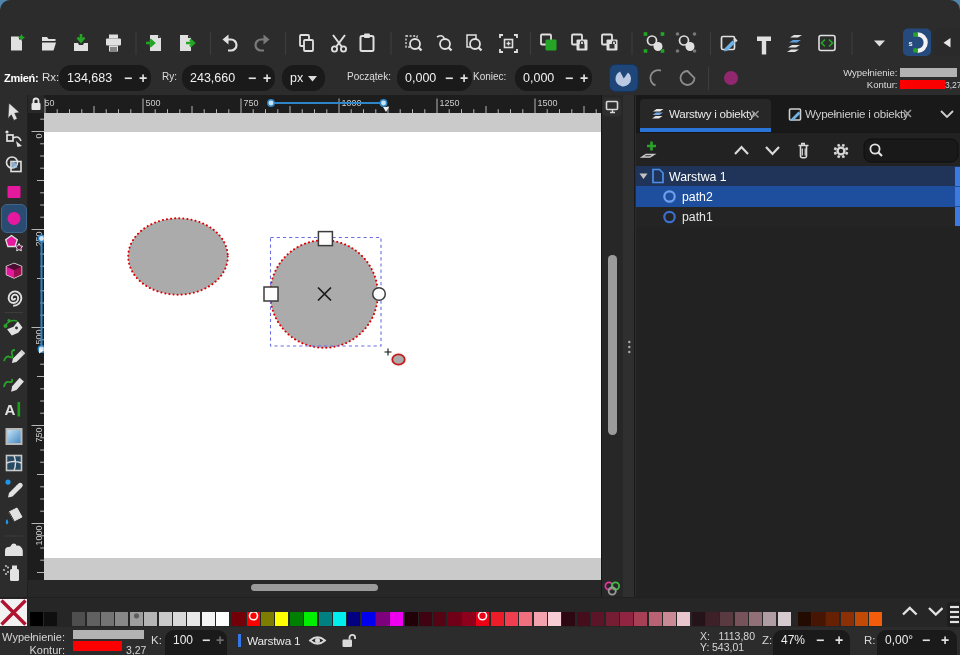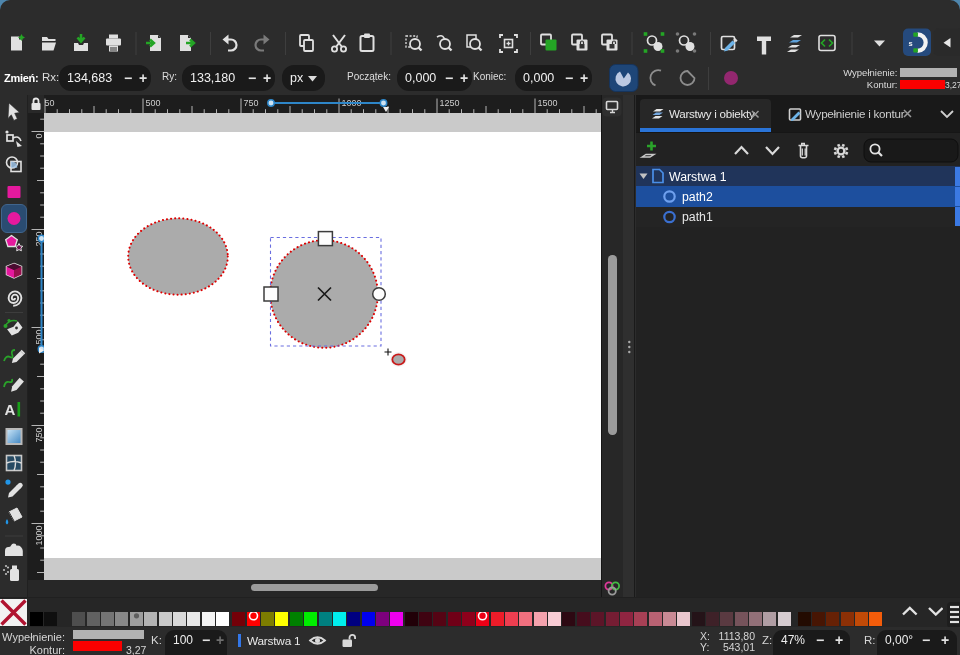--- a/index.html
+++ b/index.html
@@ -116,21 +116,21 @@
     <div class="abs" id="ctrlbar">
       <span class="lab" style="left:4px;top:10px;font-weight:bold;color:#fff;font-size:11px;letter-spacing:-0.3px">Zmień:</span>
       <span class="lab" style="left:42px;top:9px;font-size:11.5px">Rx:</span>
       <span class="spin" style="left:59px;width:92px">
         <span class="v">134,683</span>
         <span class="m" style="left:65px">−</span>
         <span class="p" style="left:80px">+</span>
       </span>
       <span class="lab" style="left:162px;top:9px">Ry:</span>
       <span class="spin" style="left:182px;width:93px">
-        <span class="v">133,180</span>
+        <span class="v">243,660</span>
         <span class="m" style="left:66px">−</span>
         <span class="p" style="left:81px">+</span>
       </span>
       <span class="spin" style="left:282px;width:43px">
         <span class="v">px</span>
         <svg class="abs" style="left:26px;top:11px" width="10" height="6">
           <path d="M0 0 h9 l-4.5 5.5 z" fill="#dcdcdc"></path>
         </svg>
       </span>
       <span class="lab" style="left:347px;top:9px">Początek:</span>
@@ -293,21 +293,21 @@
         <path d="M1 11.5 l3.5 -2.5 7 0 -3.5 2.5 z" fill="#e6e6e6"></path>
       </svg>
       <span class="abs" style="left:33px;top:11.5px;font-size:11.6px;letter-spacing:-0.25px;color:#e8e8e8;white-space:nowrap">Warstwy i obiekty</span>
       <svg class="abs" style="left:114px;top:14px" width="11" height="11">
         <path d="M2 2 l6.5 6.5 M8.5 2 l-6.5 6.5" stroke="#9a9a9a" stroke-width="1.5"></path>
       </svg>
       <svg class="abs" style="left:152px;top:12px" width="15" height="14">
         <rect x="1.5" y="2" width="11" height="11" rx="1" fill="none" stroke="#cfcfcf" stroke-width="1.6"></rect>
         <path d="M3.5 11.5 l7 -7 2 2 -7 7 -2.6 0.6 z" fill="#6db3e8"></path>
       </svg>
-      <span class="abs" style="left:169px;top:11.5px;font-size:11.6px;letter-spacing:-0.25px;color:#cdcdcd;white-space:nowrap">Wypełnienie i kontur</span>
+      <span class="abs" style="left:169px;top:11.5px;font-size:11.6px;letter-spacing:-0.25px;color:#cdcdcd;white-space:nowrap">Wypełnienie i obiekty</span>
       <svg class="abs" style="left:266px;top:13px" width="11" height="11">
         <path d="M2 2 l7 7 M9 2 l-7 7" stroke="#9a9a9a" stroke-width="1.5"></path>
       </svg>
       <svg class="abs" style="left:303px;top:13px" width="16" height="11">
         <path d="M2 3 l6 6 6 -6" fill="none" stroke="#cfcfcf" stroke-width="1.8"></path>
       </svg>
       <svg class="abs" style="left:0;top:38px" width="324" height="33">
 <path d="M6 24 l4 -2.5 8 0 -4 2.5 z" fill="none" stroke="#c9c9c9" stroke-width="1.4"></path>
 <path d="M15.5 8.5 v9 M11 13 h9" stroke="#2aa32a" stroke-width="2.6"></path>
 <path d="M99 21 l6.5 -7 6.5 7" fill="none" stroke="#d9d9d9" stroke-width="2.2"></path>
@@ -448,21 +448,21 @@
         <path d="M2 7.5 Q9.5 1 17 7.5 Q9.5 14 2 7.5 z" fill="none" stroke="#d9d9d9" stroke-width="1.7"></path>
         <circle cx="9.5" cy="7.5" r="2.5" fill="#d9d9d9"></circle>
       </svg>
       <svg class="abs" style="left:340px;top:5px" width="18" height="17">
         <rect x="2.5" y="7.5" width="9.5" height="7.5" rx="1.2" fill="#d9d9d9"></rect>
         <path d="M9.5 7.5 v-1.8 a2.8 2.8 0 0 1 5.6 0 v1.2" fill="none" stroke="#d9d9d9" stroke-width="1.8"></path>
       </svg>
       <span class="slab" style="left:700px;top:2.5px;font-size:10.5px">X:</span>
       <span class="slab" style="left:700px;top:13.5px;font-size:10.5px">Y:</span>
       <span class="slab" style="left:712px;top:2.5px;width:43px;text-align:right;font-size:10.5px">1113,80</span>
-      <span class="slab" style="left:712px;top:13.5px;width:43px;text-align:right;font-size:10.5px">543,01</span>
+      <span class="slab" style="left:712px;top:13.5px;width:43px;font-size:10.5px">543,01</span>
       <span class="slab" style="left:762px;top:7px;font-size:11.5px">Z:</span>
       <span class="sbox" style="left:773px;width:77px">
         <span class="abs" style="left:8px;top:3.5px">47%</span>
         <span class="abs" style="left:43px;top:2px;font-size:14px;font-weight:bold;color:#e2e2e2">−</span>
         <span class="abs" style="left:62px;top:2px;font-size:14px;font-weight:bold;color:#e2e2e2">+</span>
       </span>
       <span class="slab" style="left:864px;top:7px;font-size:11.5px">R:</span>
       <span class="sbox" style="left:877px;width:80px">
         <span class="abs" style="left:8px;top:3.5px">0,00°</span>
         <span class="abs" style="left:45px;top:2px;font-size:14px;font-weight:bold;color:#e2e2e2">−</span>

